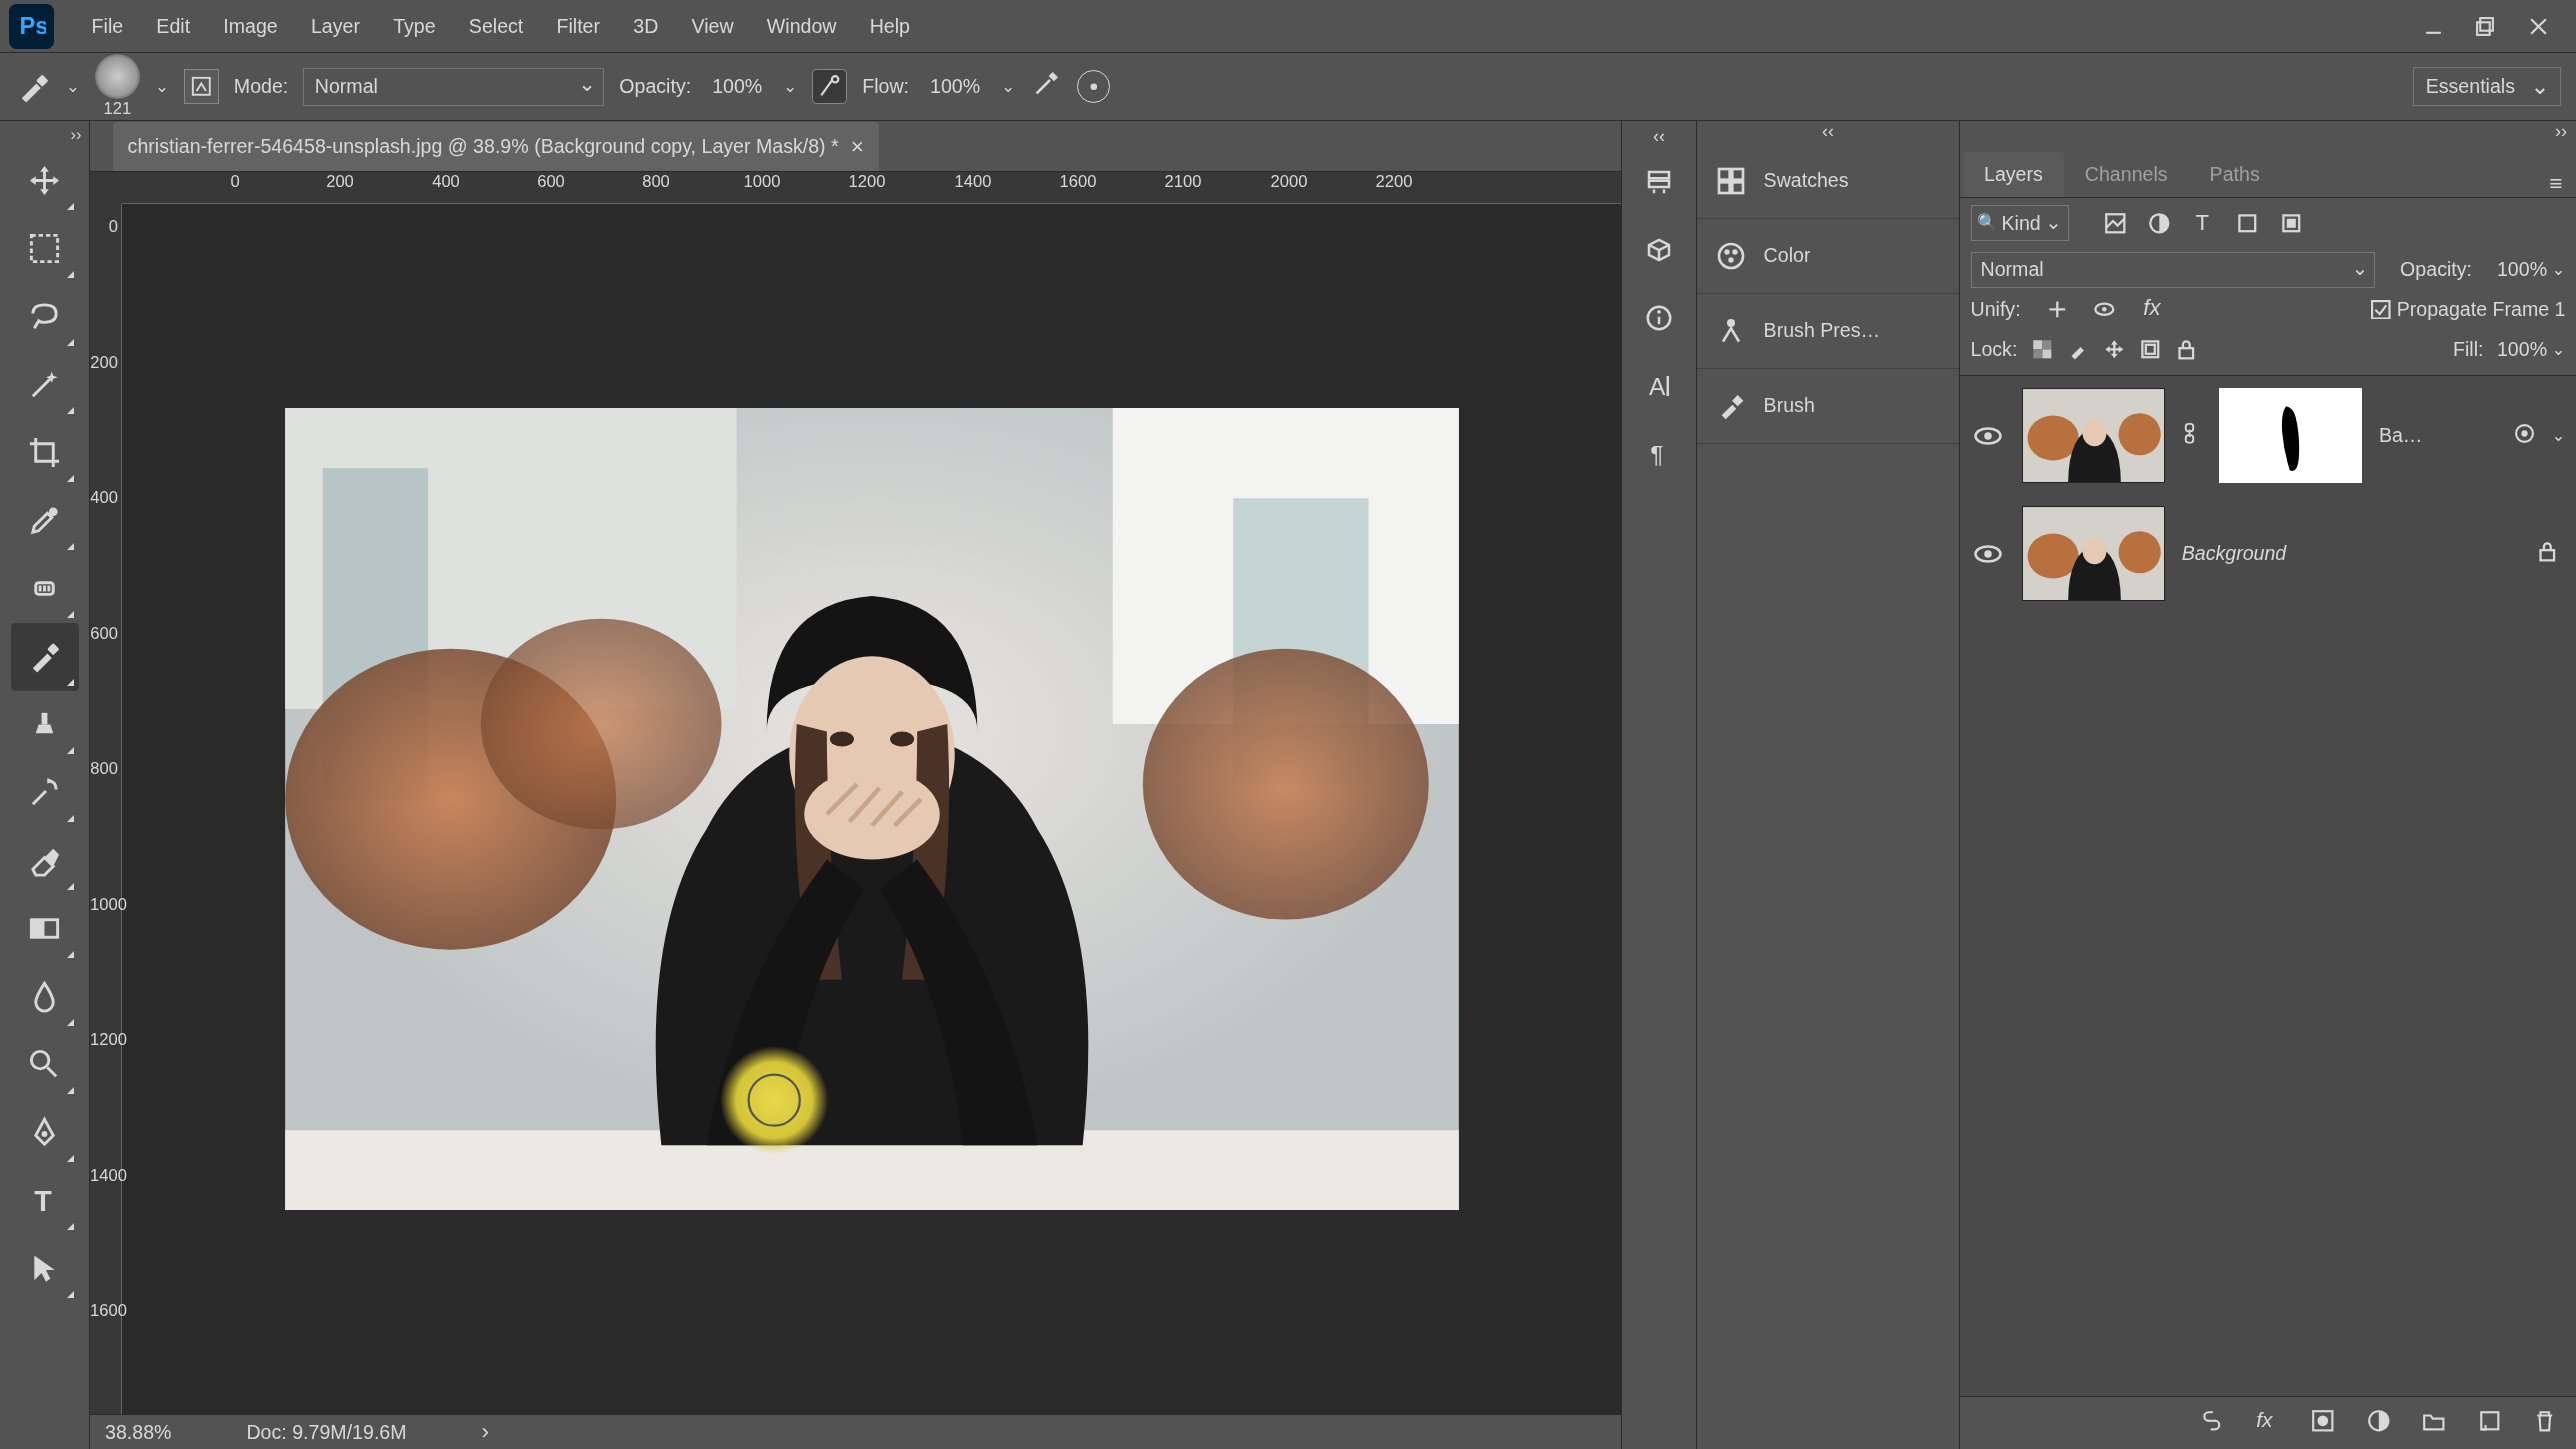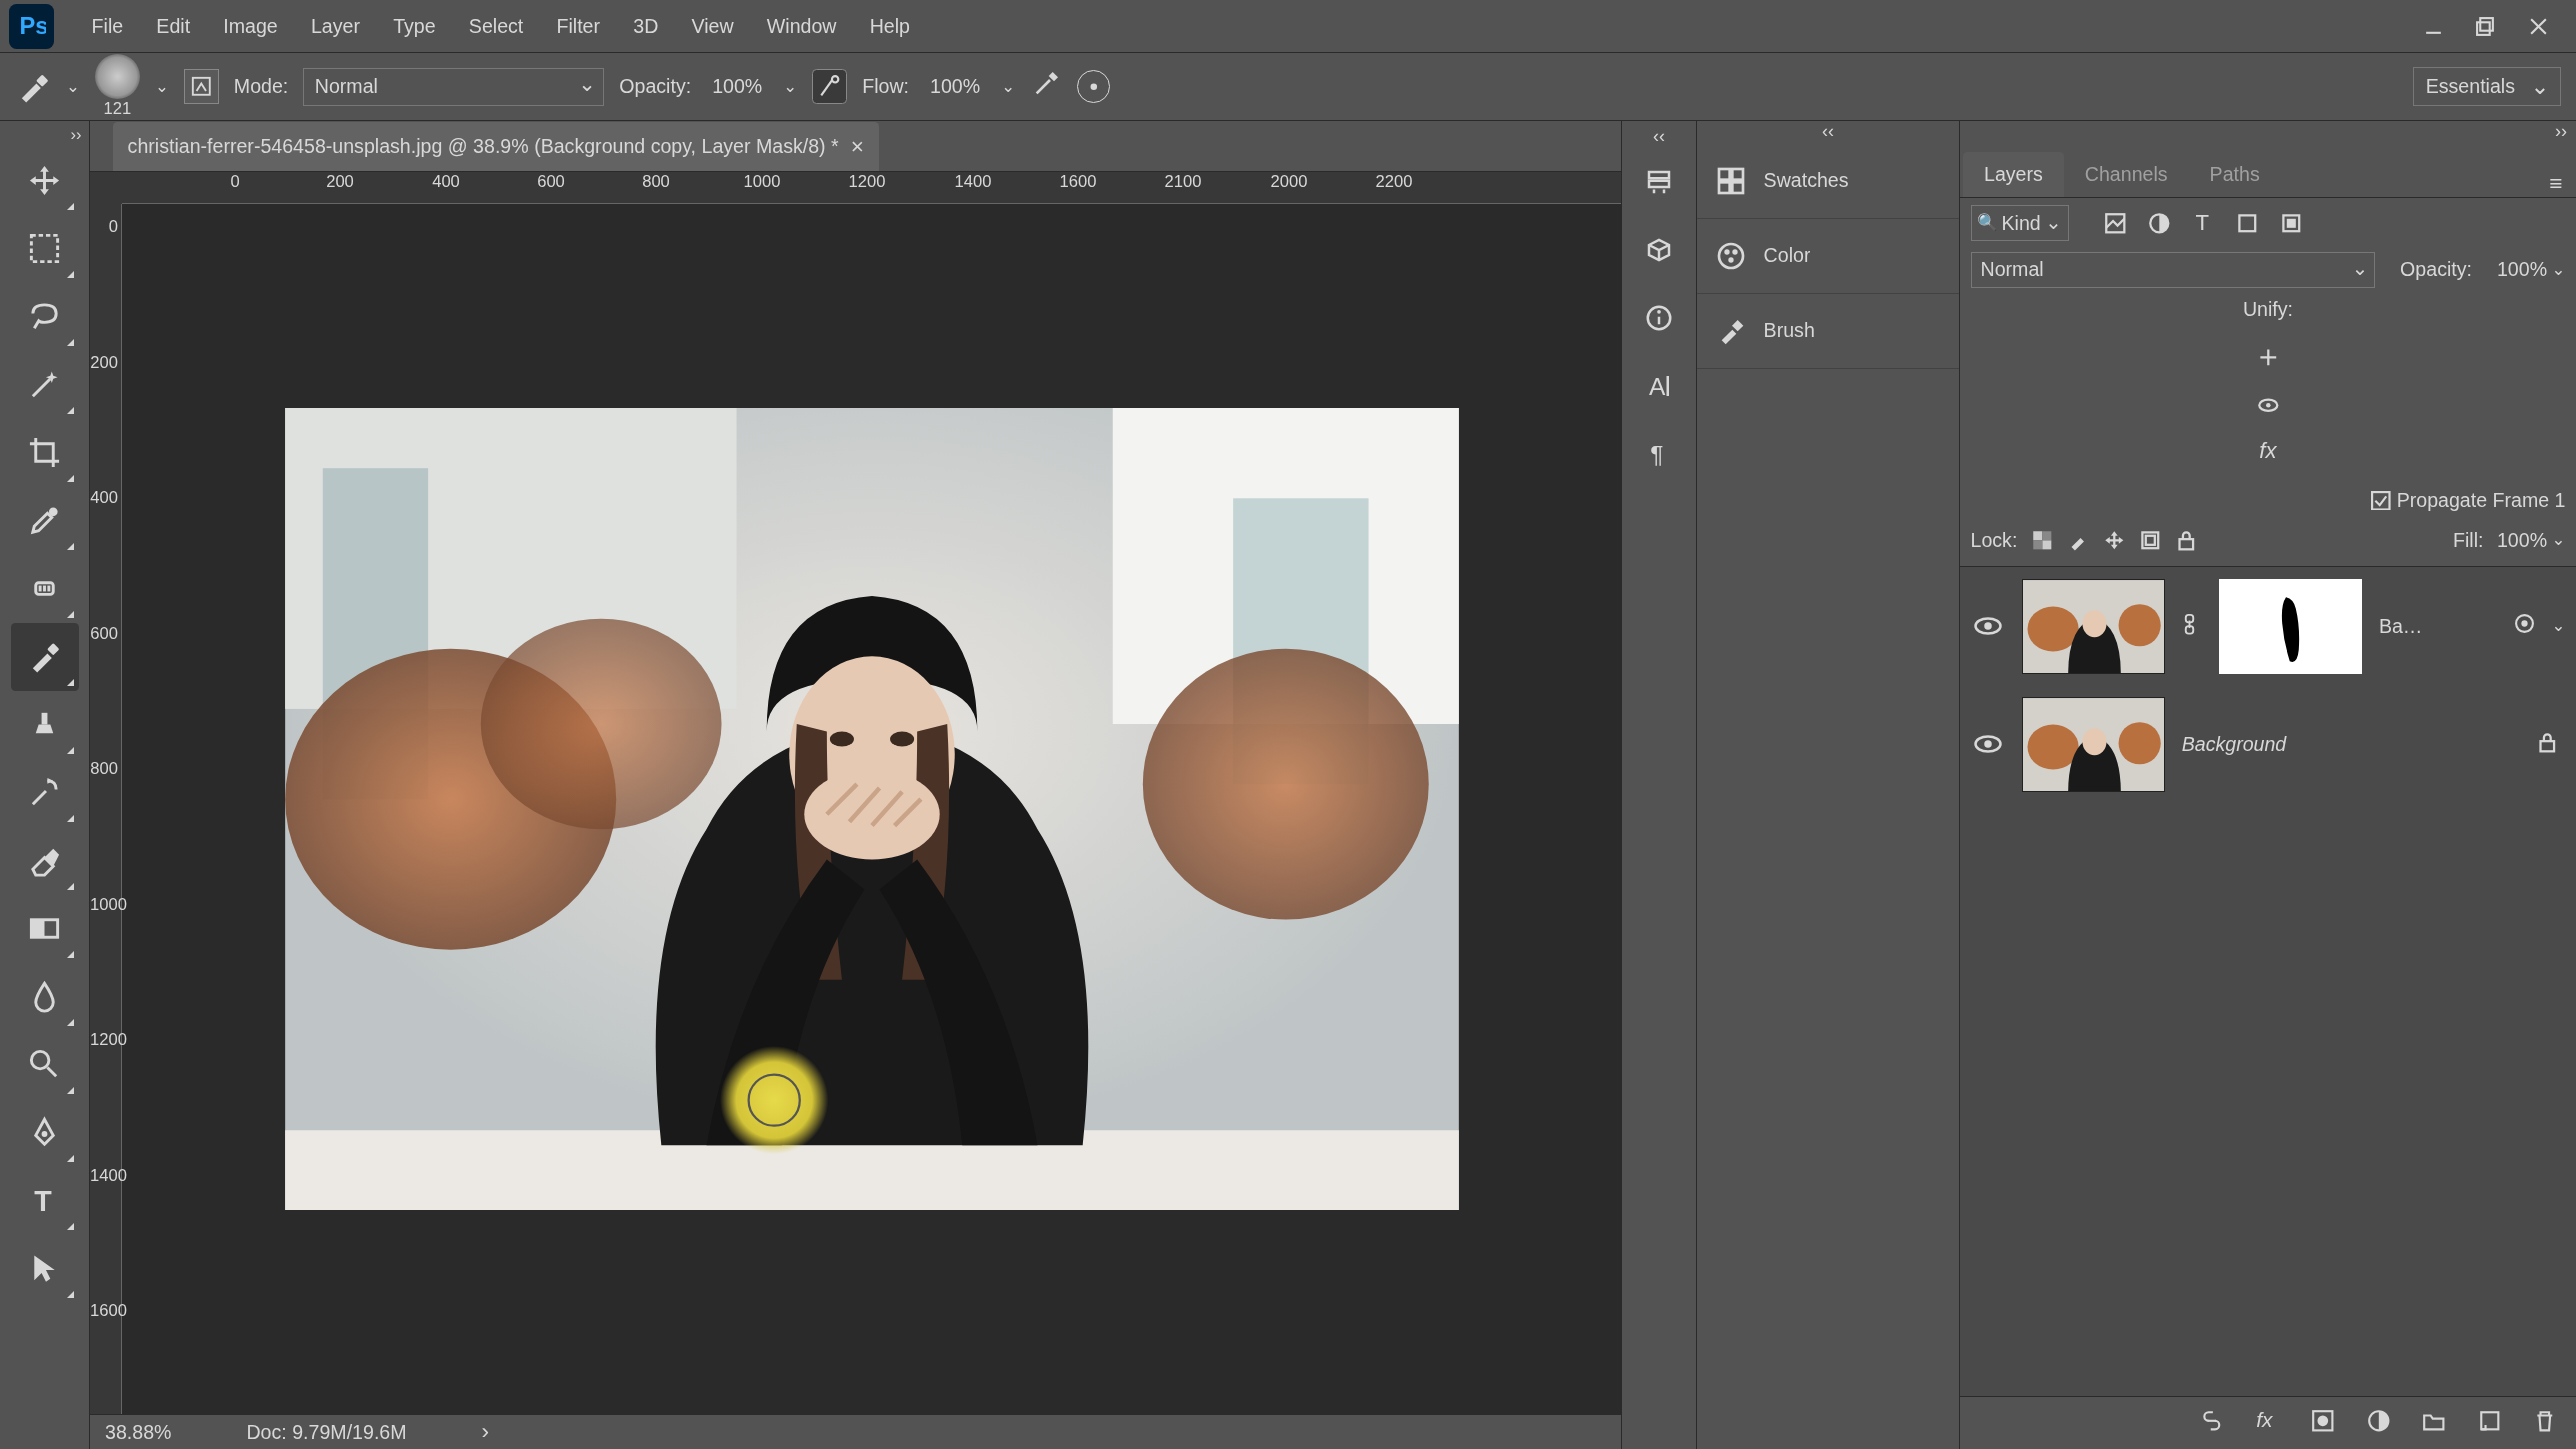--- a/index.html
+++ b/index.html
@@ -470,20 +470,27 @@
       <span>Swatches</span>
     </div>
     <div class="panel-row">
       <svg viewBox="0 0 24 24">
           <circle cx="12" cy="12" r="9" class="stroke"></circle>
           <circle cx="9" cy="9" r="2" class="fill"></circle>
           <circle cx="15" cy="9" r="2" class="fill"></circle>
           <circle cx="12" cy="15" r="2" class="fill"></circle>
         </svg>
       <span>Color</span>
+    </div>
+    <div class="panel-row">
+      <svg viewBox="0 0 24 24">
+          <path d="M6 20 L12 10 L18 20" class="stroke" stroke-width="3"></path>
+          <circle cx="12" cy="6" r="3" class="fill"></circle>
+        </svg>
+      <span>Brush Pres…</span>
     </div>
     <div class="panel-row">
       <svg viewBox="0 0 24 24">
           <path d="M5 19 L13 11 L16 14 L8 22 Z" class="fill"></path>
           <rect x="14" y="5" width="6" height="6" class="fill" transform="rotate(45 17 8)"></rect>
         </svg>
       <span>Brush</span>
     </div>
   </div>
 
@@ -535,21 +542,21 @@
       <div class="lc-row">
         <div class="blend-select">
             <span>Normal</span>
           </div>
         <span>Opacity:</span>
         <div class="pct-field">
             <span>100%</span>
             <span class="chev">⌄</span>
           </div>
       </div>
-      <div class="lc-row" style="color:var(--text-dim);flex-direction:column;">
+      <div class="lc-row" style="color:var(--text-dim);">
         <span>Unify:</span>
         <svg viewBox="0 0 20 20" width="22.6" height="22.6">
             <path d="M3 10 L17 10 M10 3 L10 17" class="stroke"></path>
           </svg>
         <svg viewBox="0 0 20 20" width="22.6" height="22.6">
             <ellipse cx="10" cy="10" rx="8" ry="5" class="stroke"></ellipse>
             <circle cx="10" cy="10" r="2" class="fill"></circle>
           </svg>
         <svg viewBox="0 0 20 20" width="22.6" height="22.6" style="font-size:26px">
             <text x="2" y="15" font-size="12" font-style="italic" class="fill">fx</text>

